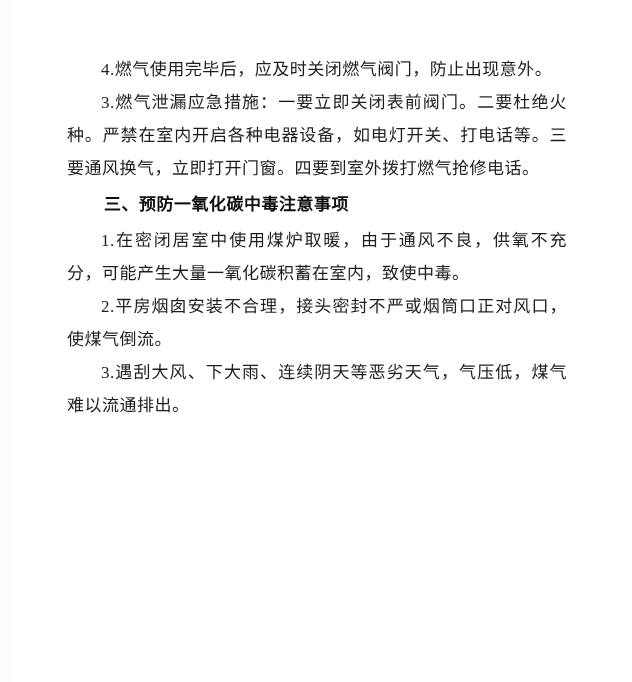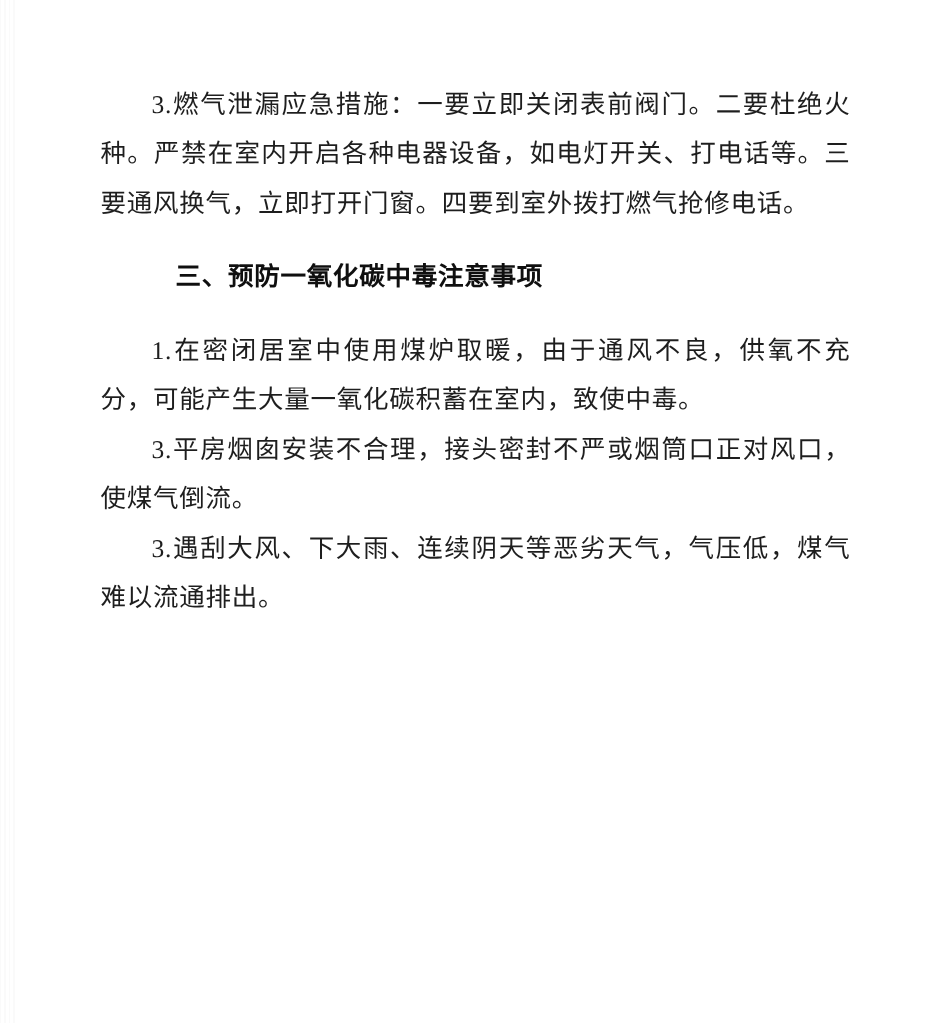--- a/index.html
+++ b/index.html
@@ -40,35 +40,36 @@
     font-size: 17px;
     line-height: 33px;
     letter-spacing: 0.5px;
     color: #1e1e1e;
     text-align: justify;
     text-justify: inter-character;
     text-indent: 2em;
     word-break: break-all;
   }
   .heading {
-    margin: 16px;
+    margin: 3px;
     font-size: 17px;
     line-height: 33px;
     letter-spacing: 0.5px;
     color: #0f0f0f;
     font-family: "Liberation Sans", "DejaVu Sans", sans-serif;
     font-weight: 700;
     text-indent: 2em;
   }
 </style>
 </head>
 <body>
 
 <div class="page" lang="zh-CN">
   <div class="scan-edge"></div>
   <div class="content">
+    <p class="para">4.燃气使用完毕后，应及时关闭燃气阀门，防止出现意外。</p>
     <p class="para">3.燃气泄漏应急措施：一要立即关闭表前阀门。二要杜绝火种。严禁在室内开启各种电器设备，如电灯开关、打电话等。三要通风换气，立即打开门窗。四要到室外拨打燃气抢修电话。</p>
     <h3 class="heading">三、预防一氧化碳中毒注意事项</h3>
     <p class="para">1.在密闭居室中使用煤炉取暖，由于通风不良，供氧不充分，可能产生大量一氧化碳积蓄在室内，致使中毒。</p>
-    <p class="para">3.平房烟囱安装不合理，接头密封不严或烟筒口正对风口，使煤气倒流。</p>
+    <p class="para">2.平房烟囱安装不合理，接头密封不严或烟筒口正对风口，使煤气倒流。</p>
     <p class="para">3.遇刮大风、下大雨、连续阴天等恶劣天气，气压低，煤气难以流通排出。</p>
   </div>
 </div>
 
 </body></html>

